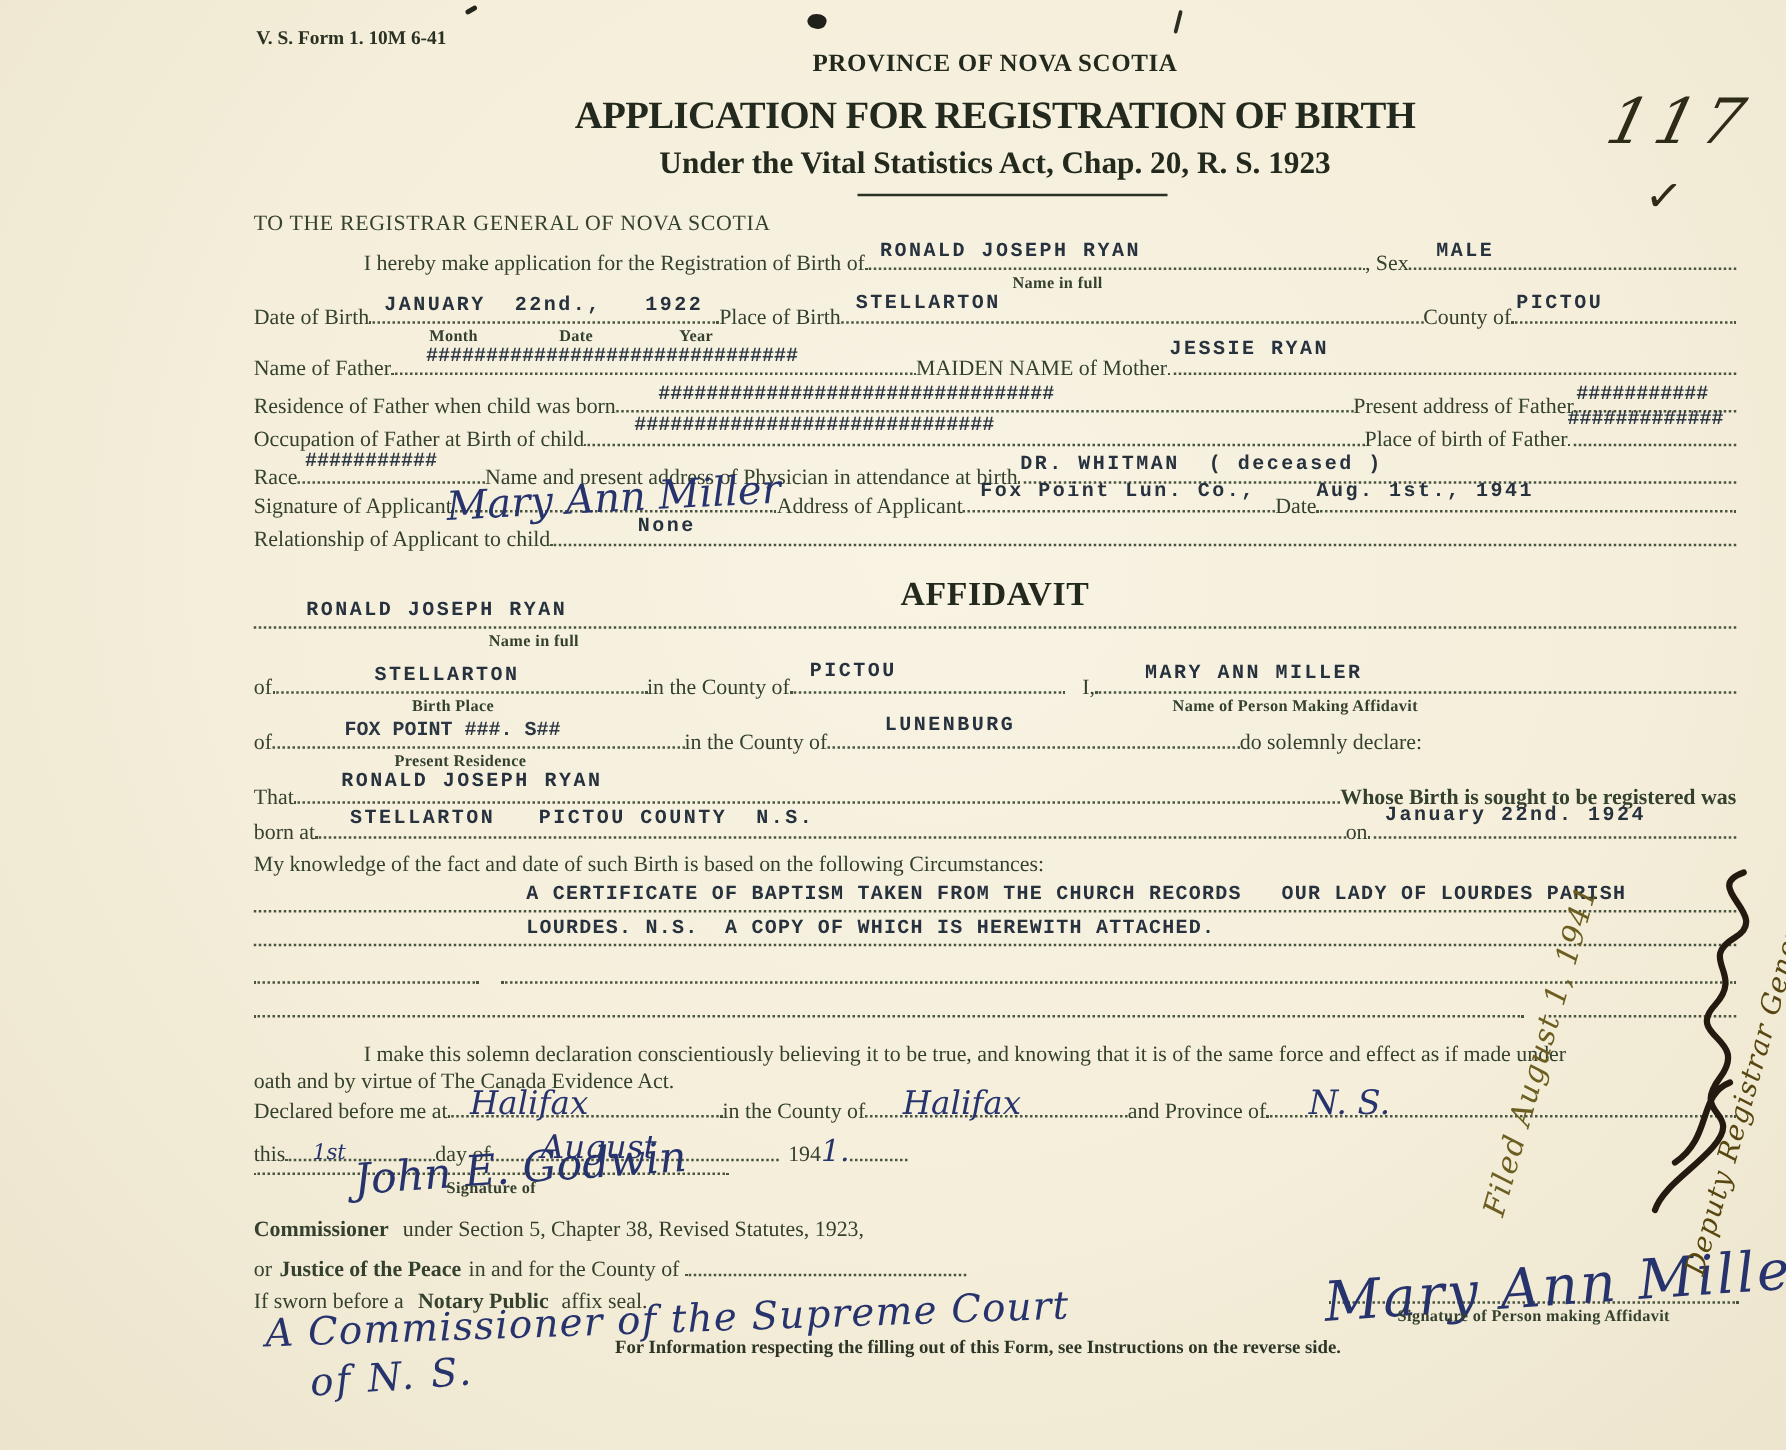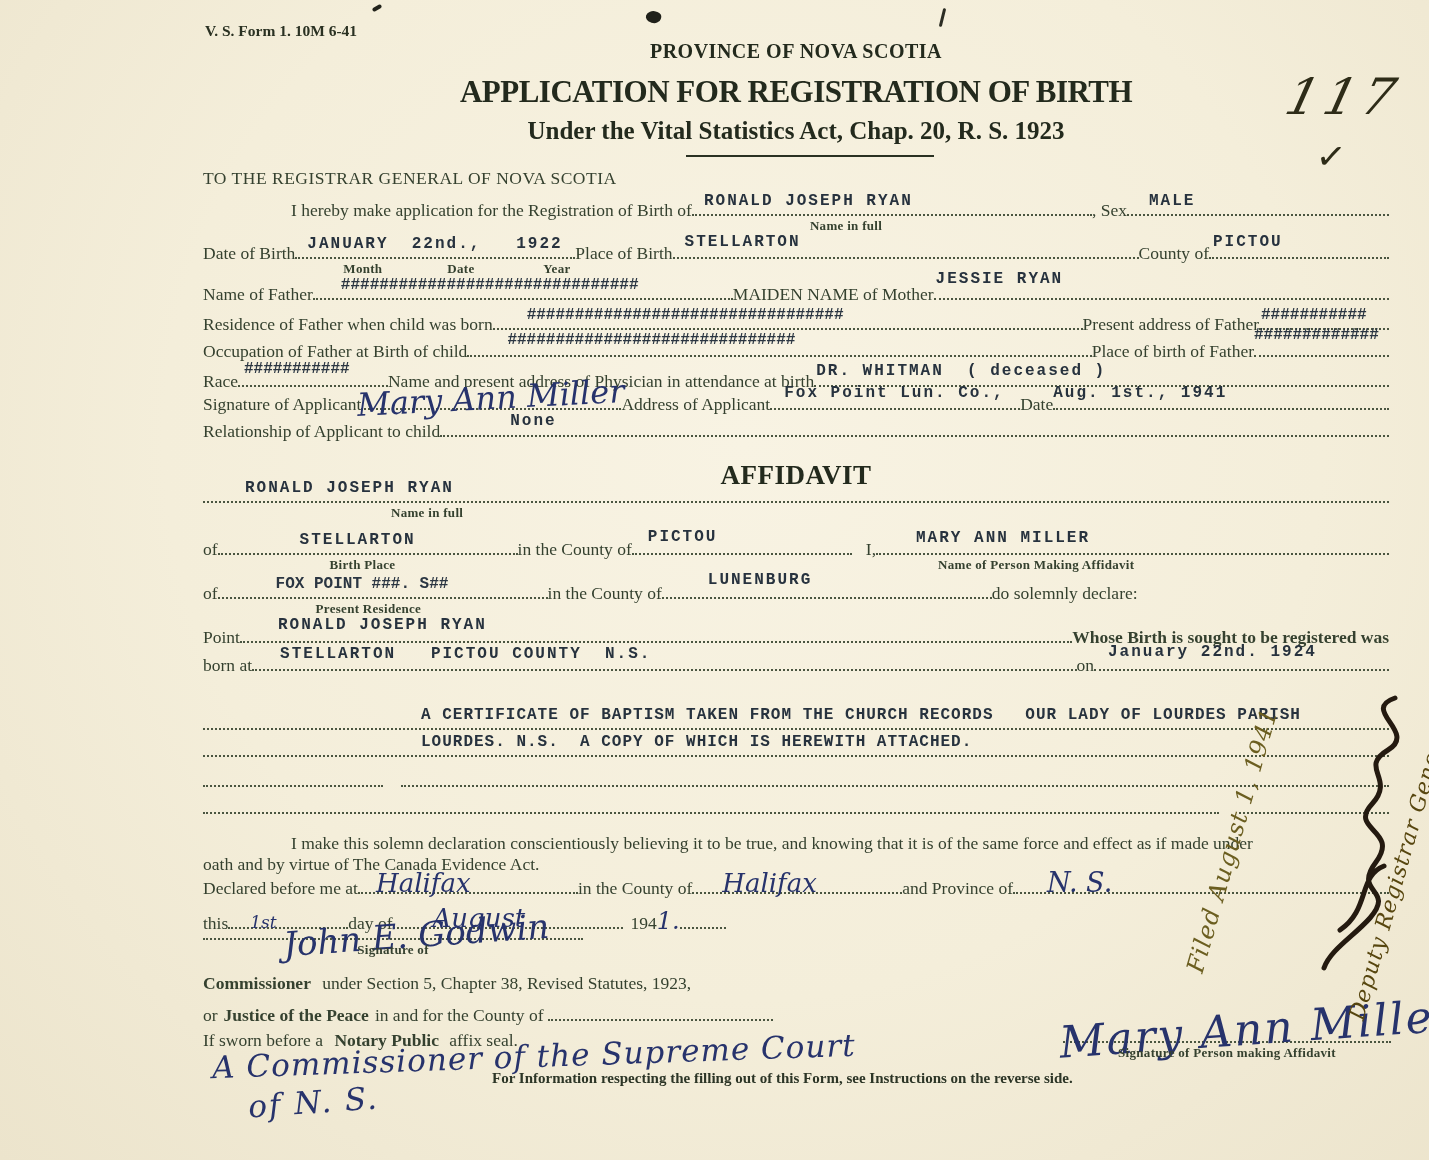--- a/index.html
+++ b/index.html
@@ -239,38 +239,39 @@
       <span class="sub" style="left:98px;">Present Residence</span>
     </span>
     <span class="lbl">in the County of</span>
     <span class="fill" style="flex:0 0 330px;">
       <span class="entry" style="left:46px; bottom:7px;">LUNENBURG</span>
     </span>
     <span class="lbl">do solemnly declare:</span>
   </div>
 
   <div class="row" style="top:627px;">
-    <span class="lbl">Point</span>
+    <span class="lbl">That</span>
     <span class="fill">
       <span class="entry" style="left:38px; bottom:6px;">RONALD JOSEPH RYAN</span>
     </span>
     <span class="lbl bold">Whose Birth is sought to be registered was</span>
   </div>
 
   <div class="row" style="top:655px;">
     <span class="lbl">born at</span>
     <span class="fill">
       <span class="entry" style="left:28px; bottom:5px;">STELLARTON   PICTOU COUNTY  N.S.</span>
     </span>
     <span class="lbl">on</span>
     <span class="fill" style="flex:0 0 295px;">
       <span class="entry" style="left:14px; bottom:7px;">January 22nd. 1924</span>
     </span>
   </div>
 
+  <div class="plain" style="top:681px;">My knowledge of the fact and date of such Birth  is based on the following Circumstances:</div>
 
   <div class="row" style="top:727px;">
     <span class="fill">
       <span class="entry" style="left:218px; letter-spacing:1px;">A CERTIFICATE OF BAPTISM TAKEN FROM THE CHURCH RECORDS   OUR LADY OF LOURDES PARISH</span>
     </span>
   </div>
   <div class="row" style="top:754px;">
     <span class="fill">
       <span class="entry" style="left:218px; letter-spacing:1px;">LOURDES. N.S.  A COPY OF WHICH IS HEREWITH ATTACHED.</span>
     </span>

